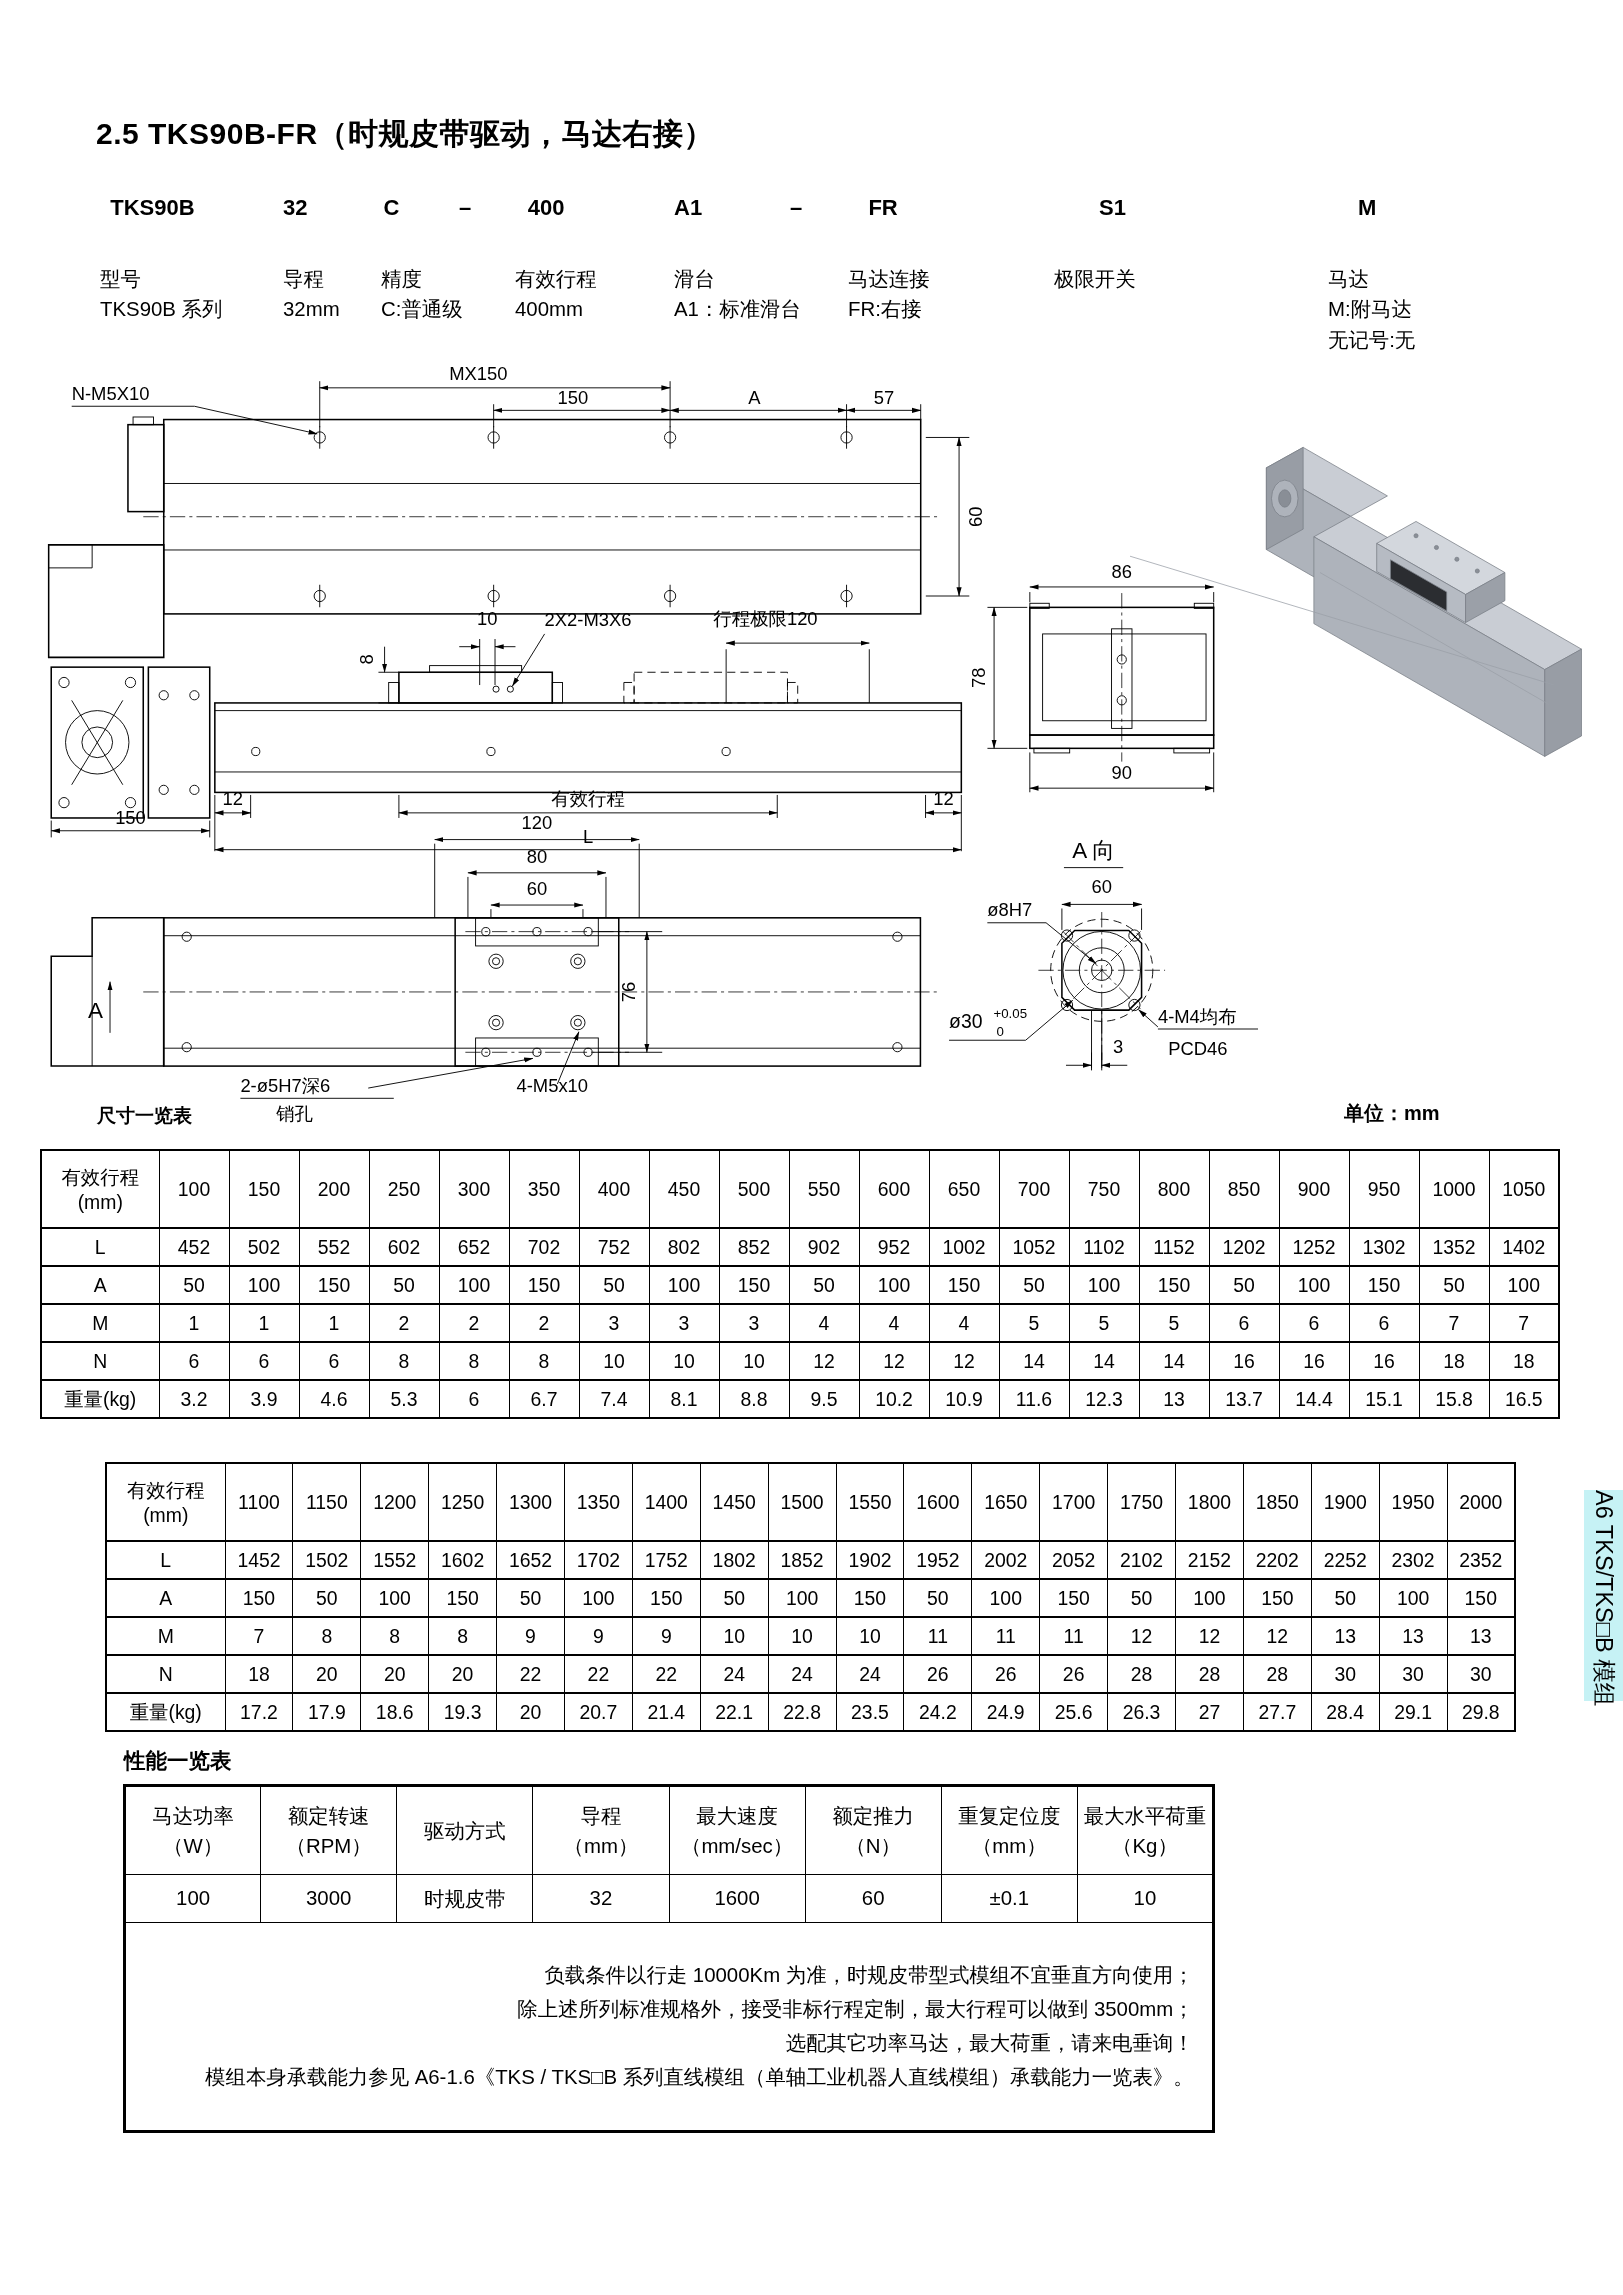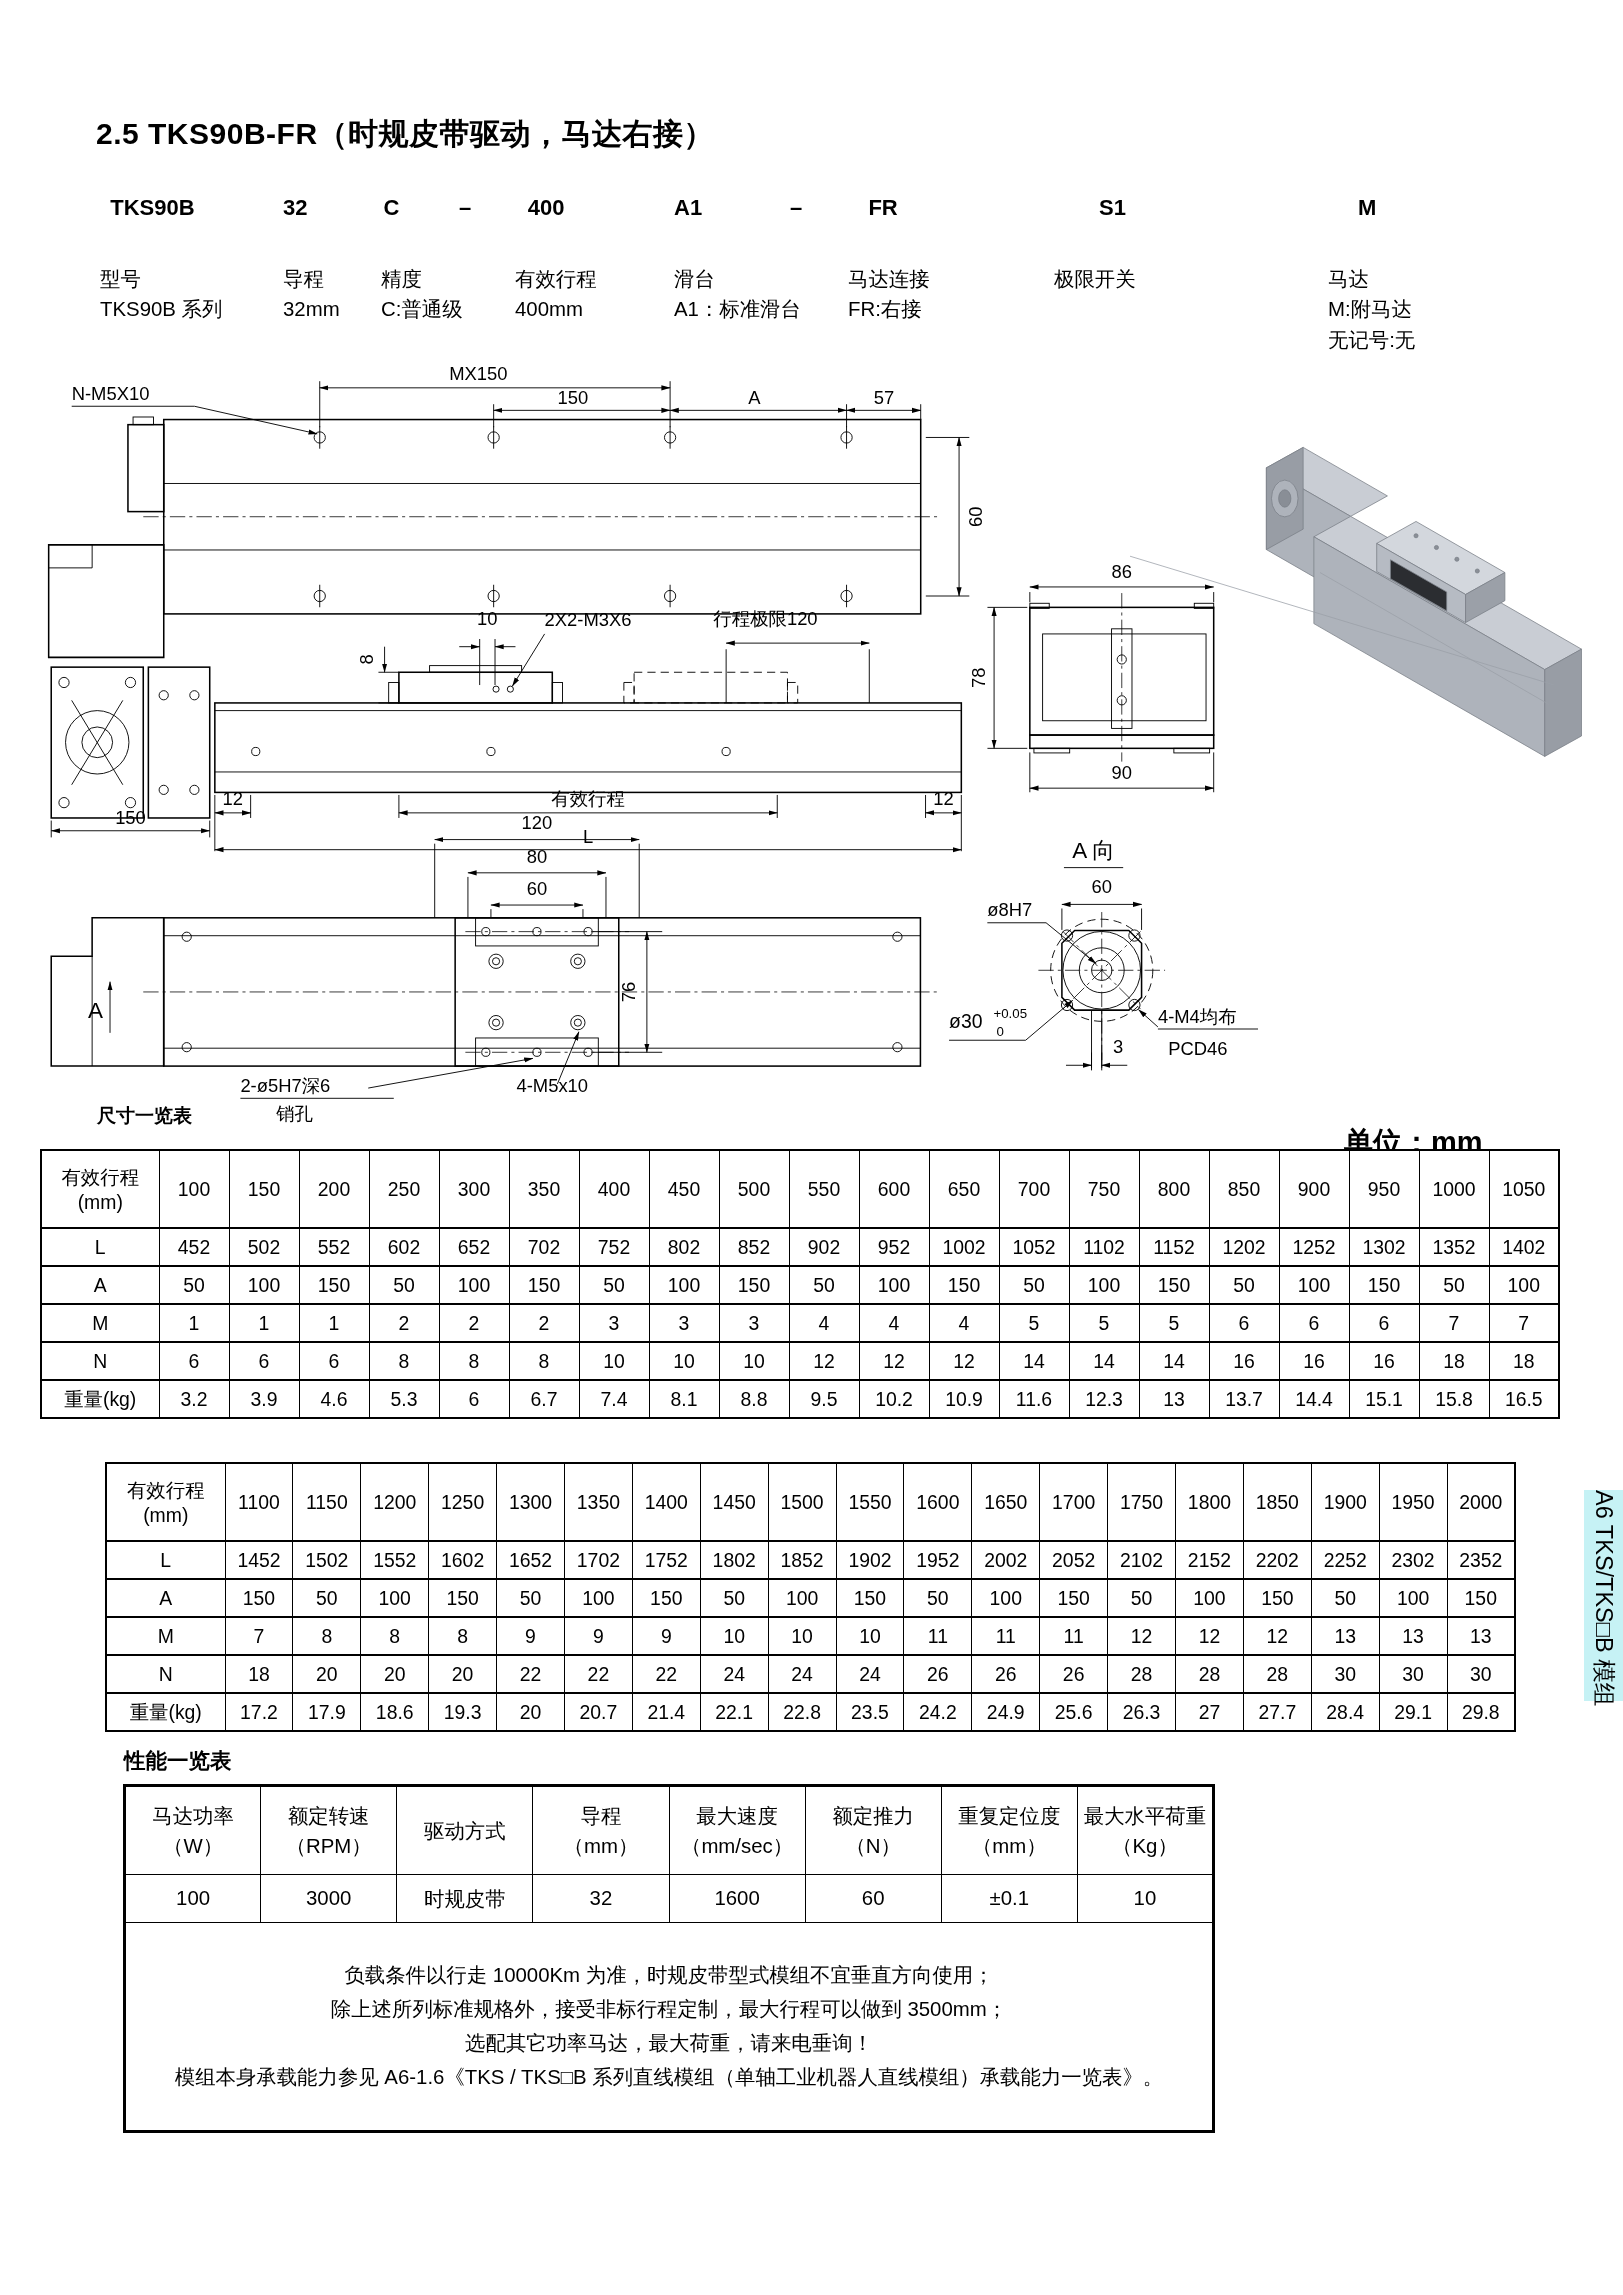--- a/index.html
+++ b/index.html
@@ -27,21 +27,21 @@
   
   table{border-collapse:collapse;table-layout:fixed;background:#fff;position:absolute;}
   table.dim{border:2.6px solid #000;}
   table.dim td{border-left:1px solid #000;border-right:1px solid #000;border-top:2px solid #000;border-bottom:2px solid #000;
       text-align:center;font-size:19.4px;white-space:pre-line;padding:0;height:36px;overflow:hidden;}
   table.dim tr:first-child td{height:76px;}
   
   table.perf{border:3.1px solid #000;}
   table.perf td{border:1.5px solid #000;text-align:center;font-size:20.4px;white-space:pre-line;padding:0;height:47px;}
   table.perf tbody.ph tr:first-child td{height:87px;line-height:30px;}
-  table.perf td.notes{ text-align:center;padding:12.3px 18.4px;height:auto;}
+  table.perf td.notes{ text-align:right;padding:12.3px 18.4px;height:auto;}
   table.perf td.notes div{font-size:20.4px;line-height:34px;}
   
   #side-tab{left:1584px;top:1490px;width:40px;height:211px;background:#c6f2f5;}
   #side-tab-text{position:absolute;left:40px;top:0;width:211px;height:40px;line-height:40px;
       font-size:23.5px;transform:rotate(90deg);transform-origin:left top;white-space:nowrap;}
 </style>
 </head>
 <body>
 
 <svg width="0" height="0" style="position:absolute">
@@ -419,21 +419,21 @@
     <polygon points="657,343 734,300 734,355 657,398" fill="#9ba0a8"></polygon>
     <polygon points="510,275 620,338 620,375 510,312" fill="#2b2d31"></polygon>
     <circle cx="560" cy="228" r="4" fill="#8a8f97"></circle>
       <circle cx="600" cy="251" r="4" fill="#8a8f97"></circle>
     <circle cx="640" cy="274" r="4" fill="#8a8f97"></circle>
       <circle cx="680" cy="297" r="4" fill="#8a8f97"></circle>
   </g>
 </svg>
 
 <div class="abs sec-h" style="left:97px;top:1103px">尺寸一览表</div>
-<div class="abs" style="left:1344px;top:1123px;font-size:29px;font-weight:bold">单位：mm</div>
+<div class="abs" style="left:1344px;top:1100px;font-size:20px;font-weight:bold">单位：mm</div>
 
 <table class="dim" style="left:40px;top:1149px;width:1520px">
   <colgroup>
       <col style="width:118px">
     </colgroup>
   <tbody>
       <tr>
         <td>有效行程
 (mm)</td>
         <td>100</td>

